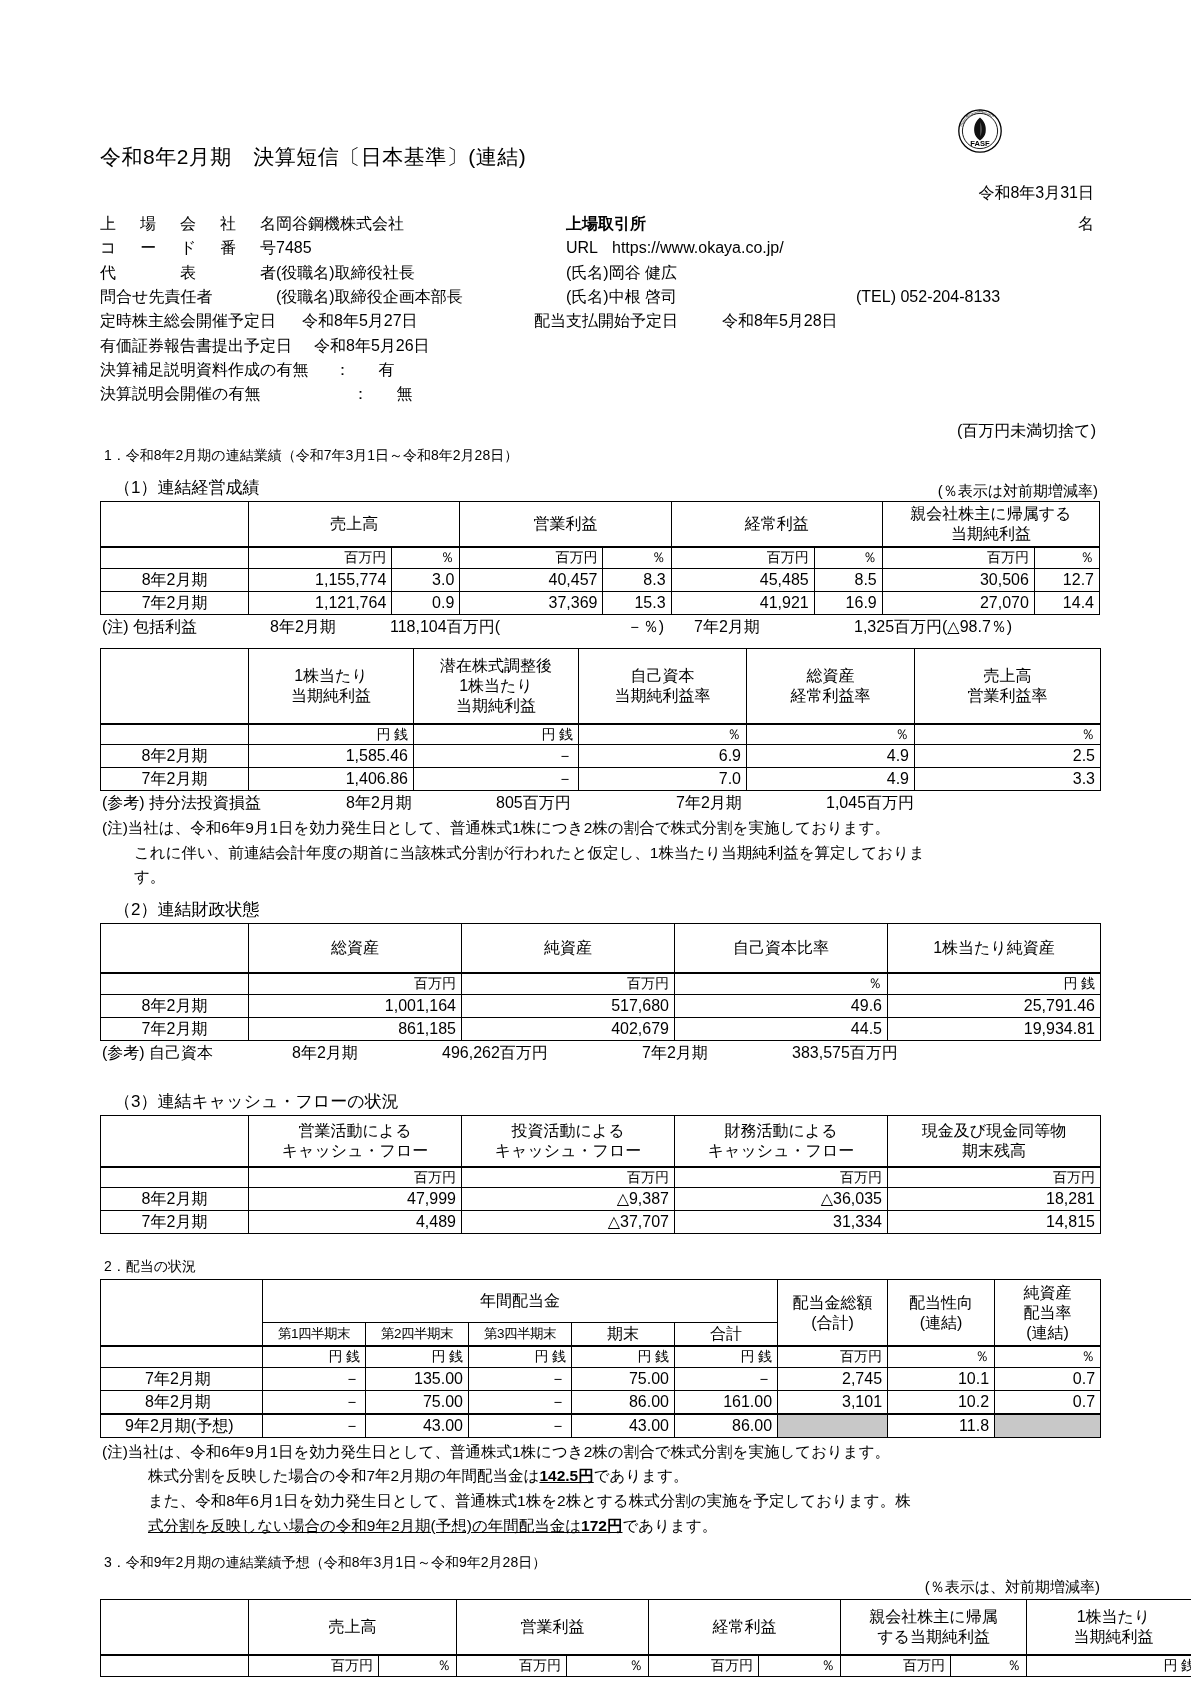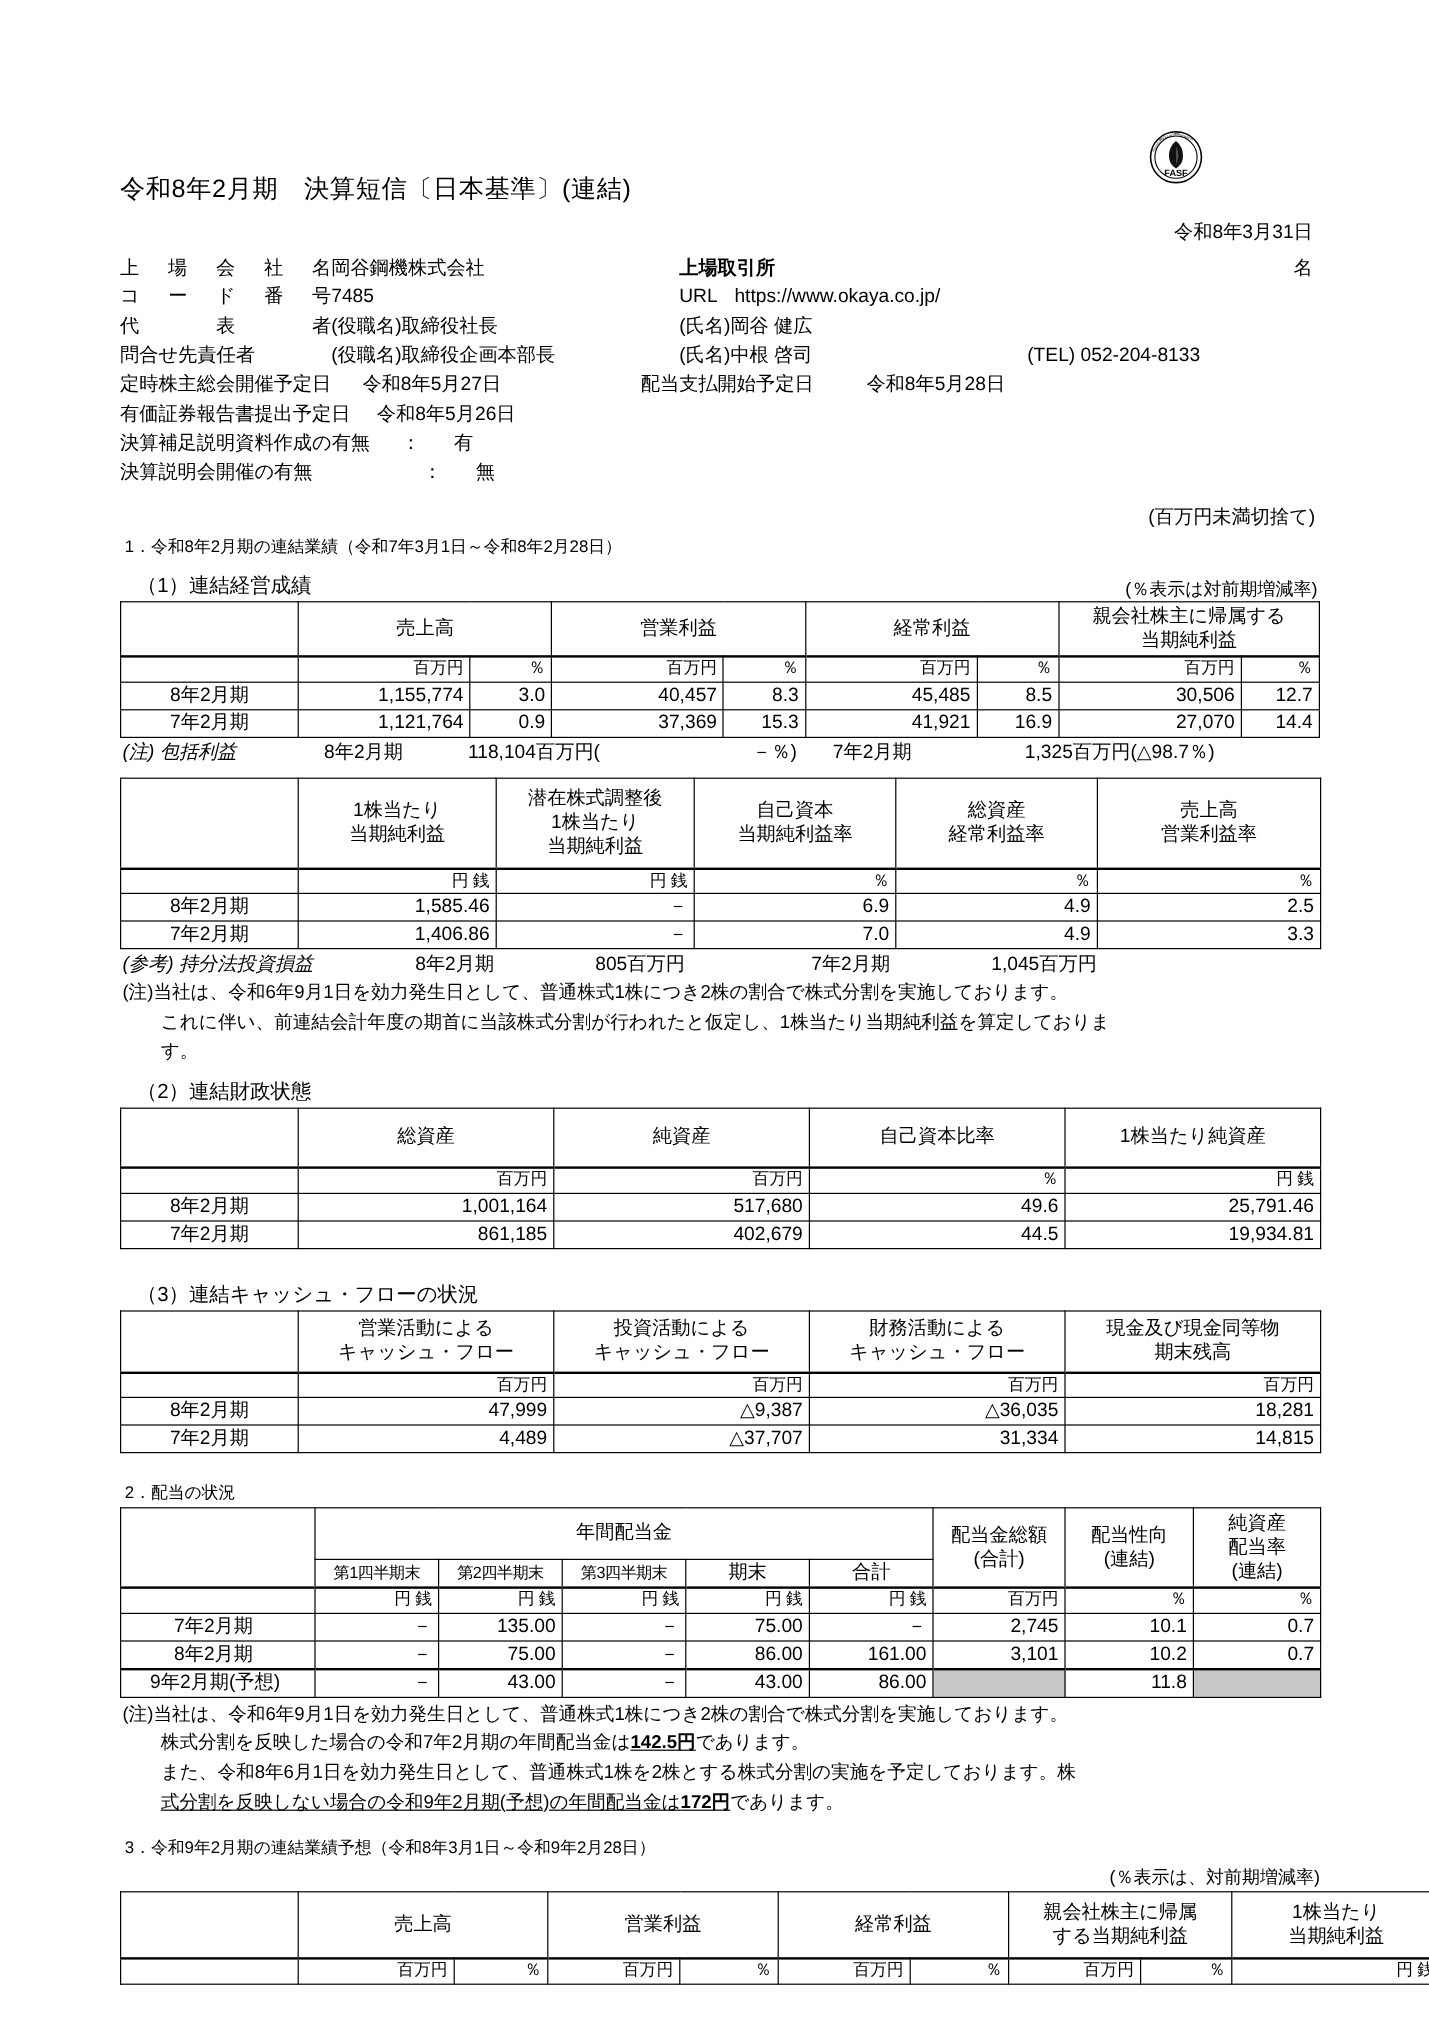--- a/index.html
+++ b/index.html
@@ -129,26 +129,26 @@
   .shaded { background: #c8c8c8; }
   .smallhdr { font-size: 13.5px; letter-spacing: -0.5px; }
 
   
   .note {
     font-size: 15.5px;
     line-height: 1.4;
     margin: 3px 0 0 2px;
   }
   .note-ind { margin-left: 34px; }
-  .note-ind2 { margin-left: 34px; }
+  .note-ind2 { margin-left: 48px; }
   .ref {
     font-size: 16px;
     margin: 2px 0 0 2px;
   }
-  .ref .g1 { display:inline-block; width: 168px; font-style: italic; }
+  .ref .g1 { display:inline-block; width: 168px; }
   .bold-u { font-weight: bold; text-decoration: underline; }
   .u { text-decoration: underline; }
   .spacer-sm { height: 10px; }
   .spacer-md { height: 18px; }
 </style>
 </head>
 <body>
 
 <div class="page">
 
@@ -392,20 +392,23 @@
       <tr>
         <td class="rowlabel">7年2月期</td>
         <td class="num">861,185</td>
         <td class="num">402,679</td>
         <td class="num">44.5</td>
         <td class="num">19,934.81</td>
       </tr>
     </tbody>
       </table>
 
+    <div class="ref">
+      <span style="display:inline-block;width:190px">(参考) 自己資本</span><span style="display:inline-block;width:150px">8年2月期</span><span style="display:inline-block;width:200px">496,262百万円</span><span style="display:inline-block;width:150px">7年2月期</span><span>383,575百万円</span>
+    </div>
 
     <div class="spacer-md"></div>
 
     <div class="sec-h2">（3）連結キャッシュ・フローの状況</div>
 
     <table class="fin">
       <colgroup>
         <col style="width:148px">
           <col style="width:213px">
           <col style="width:213px">

